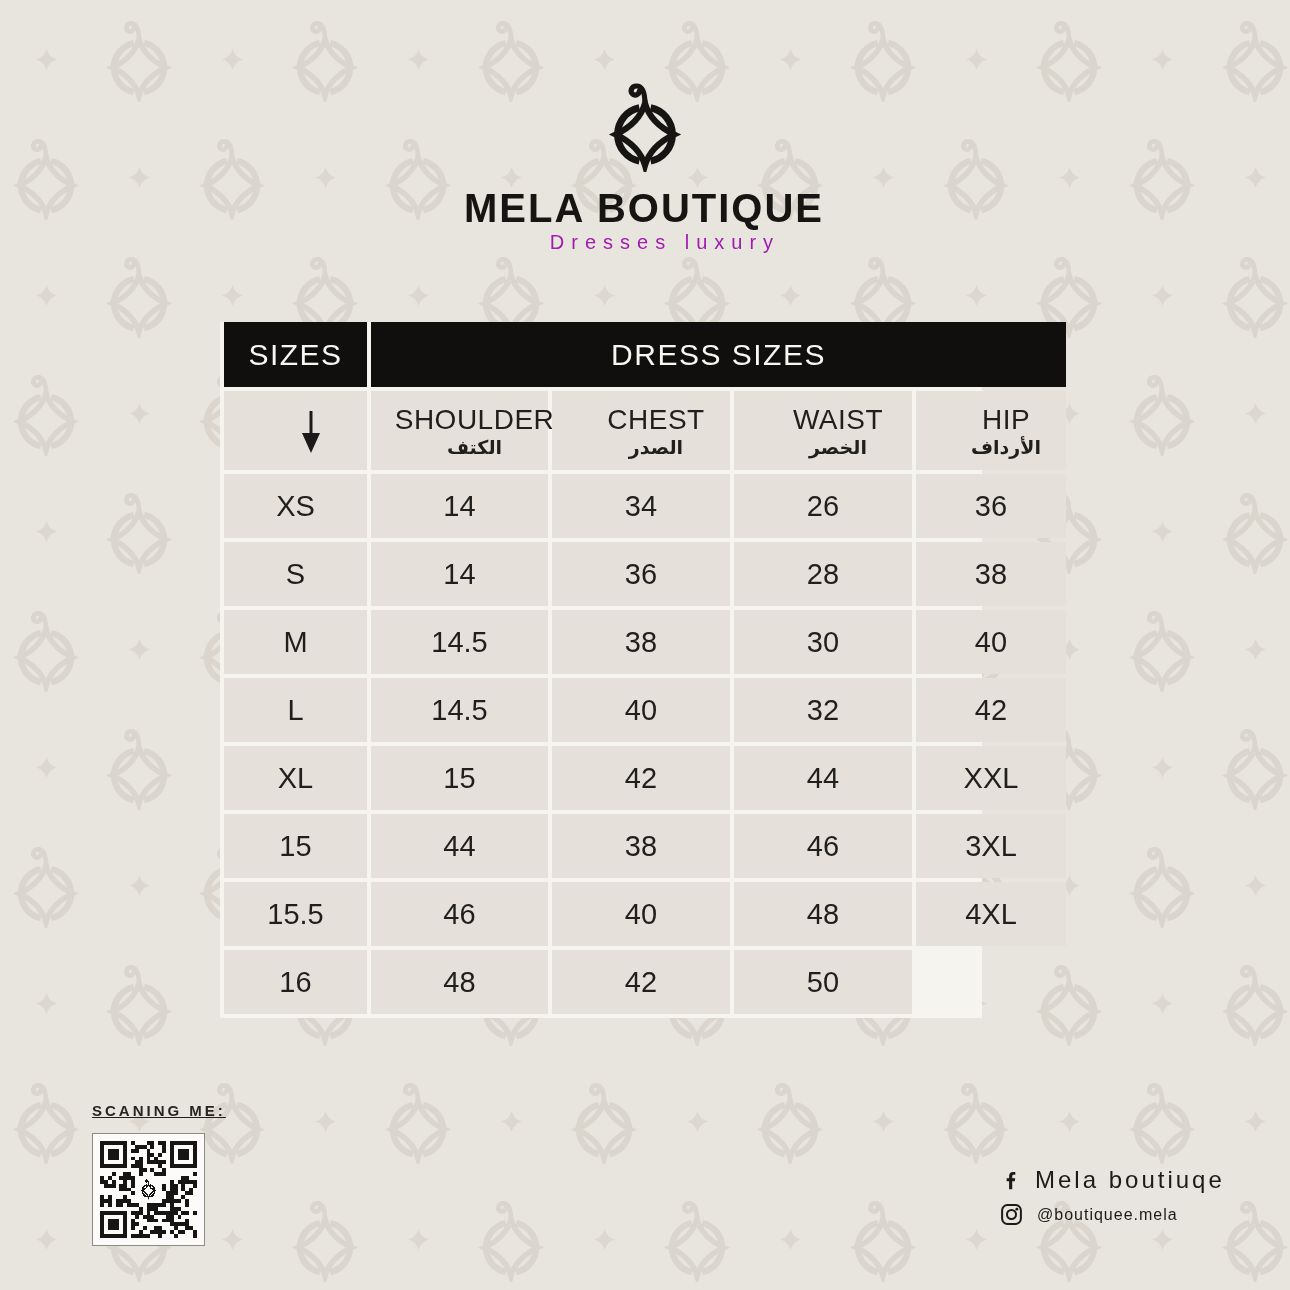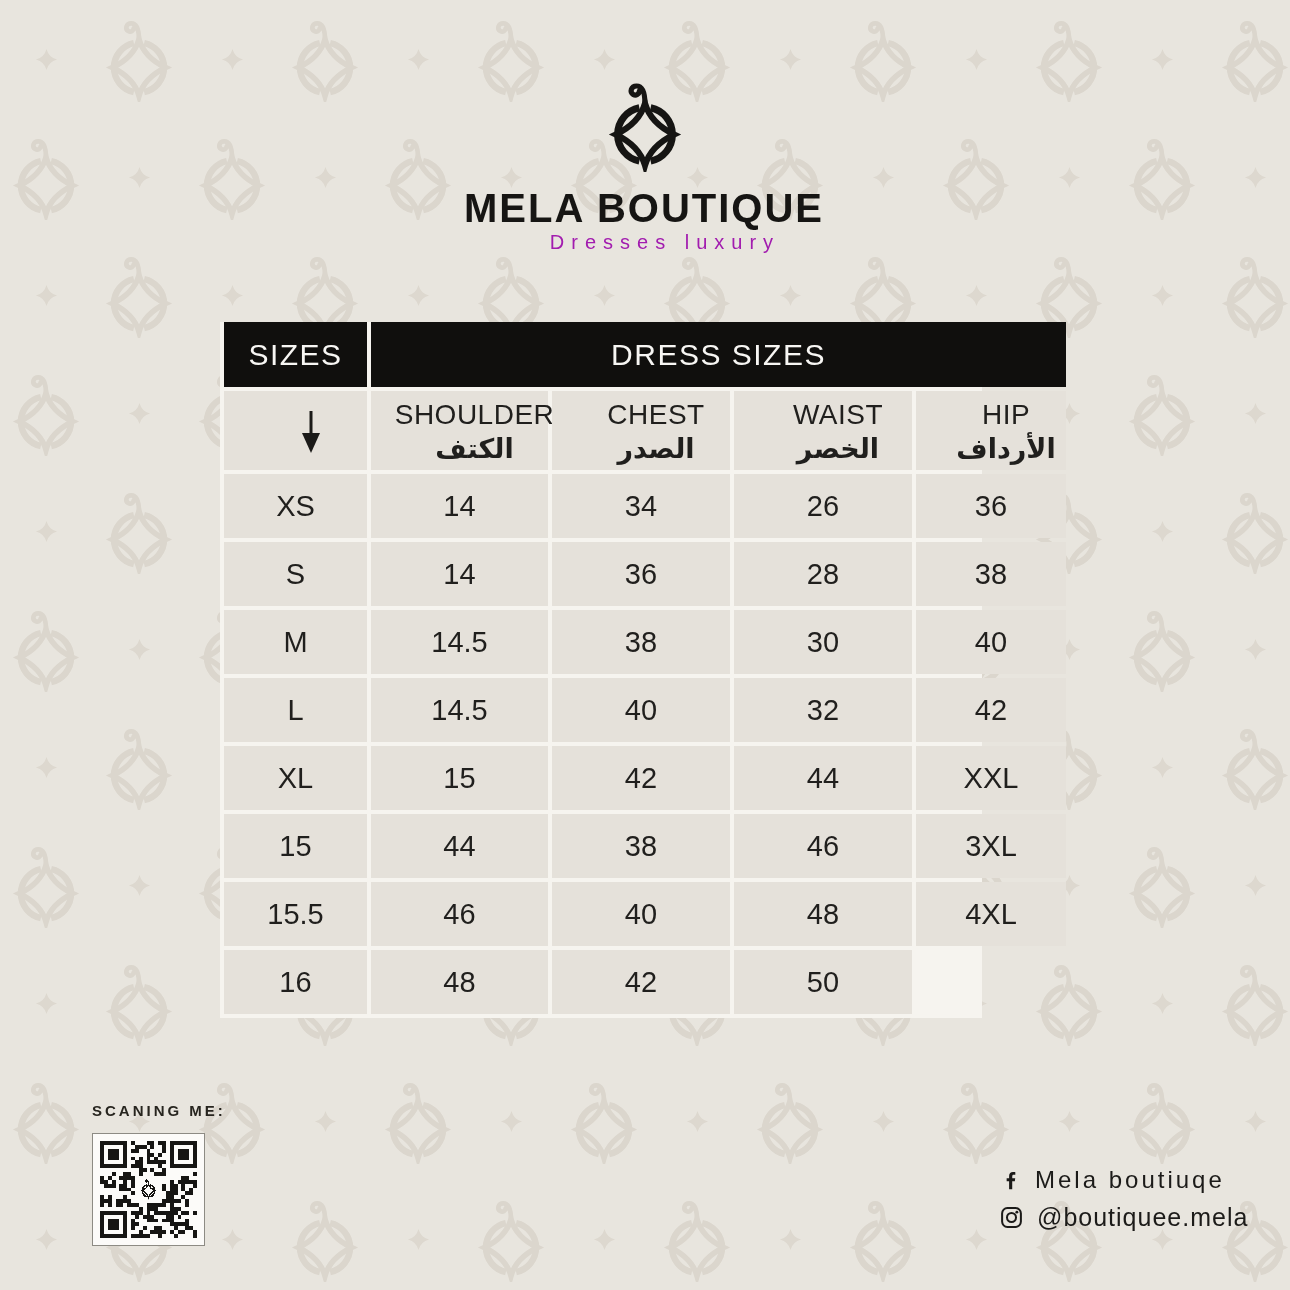--- a/index.html
+++ b/index.html
@@ -31,37 +31,37 @@
   .cell{
     background:#e5e1da;display:flex;align-items:center;justify-content:center;
     font-size:29px;font-weight:500;color:#201f1d;
   }
   .cell.head{
     background:#100f0d;color:#f7f6f3;font-size:30px;letter-spacing:1.5px;font-weight:500;
   }
   .cell.span4{grid-column:2 / -1;}
   .cell.sub{flex-direction:column;line-height:1.15;padding-top:2px;padding-left:30px;}
   .sub-en{font-size:28px;font-weight:500;letter-spacing:0.5px;}
-  .sub-ar{font-size:27px;font-weight:700;font-family:"DejaVu Sans",sans-serif;margin-top:1px;}
+  .sub-ar{font-size:19px;font-weight:700;font-family:"DejaVu Sans",sans-serif;margin-top:1px;}
 
   
-  .qr-block{position:absolute;left:92px;top:1102px;z-index:2;}
+  .qr-block{position:absolute;left:92px;top:1102px;z-index:2;text-decoration:underline;}
   .qr-label{font-size:15px;font-weight:700;letter-spacing:3px;color:#27251f;}
   .qr-box{
     margin-top:14px;width:fit-content;background:#fcfbf9;
     border:1px solid #8d8b84;padding:7px;
   }
   .qr-box svg{display:block;}
 
   
   .social{position:absolute;left:1000px;top:1166px;z-index:2;}
   .social-row{display:flex;align-items:center;margin-bottom:9px;}
   .social-row .s-icon{flex:0 0 auto;margin-right:14px;display:flex;align-items:center;}
   .fb-handle{font-size:24px;font-weight:500;letter-spacing:3px;color:#1c1b19;}
-  .ig-handle{font-size:25px;font-weight:500;letter-spacing:1px;color:#1c1b19;}
+  .ig-handle{font-size:16px;font-weight:500;letter-spacing:1px;color:#1c1b19;}
 </style>
 </head>
 <body>
 
 <div class="page">
 
   <svg class="bg" aria-hidden="true">
     <defs>
       <symbol id="mark-sym" viewBox="0 0 100 100">
         <path d="M56,31.6 A29,29 0 0 1 56,88.4" fill="none" stroke="currentColor" stroke-width="7.5"></path>

